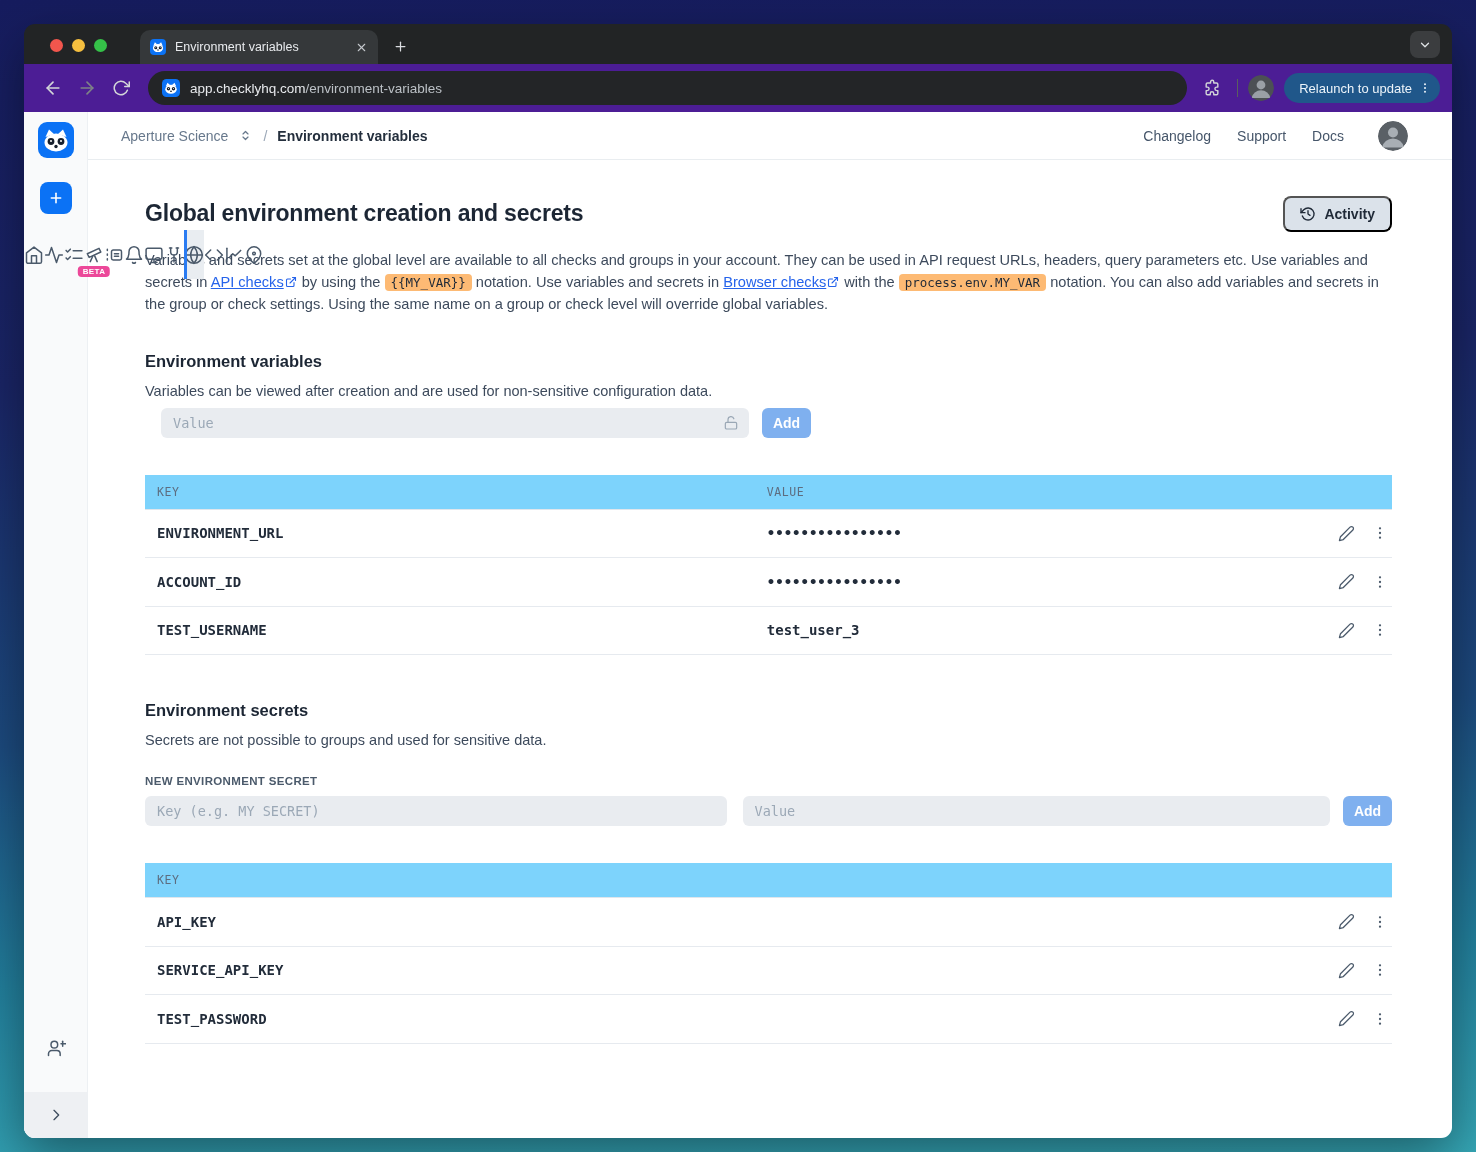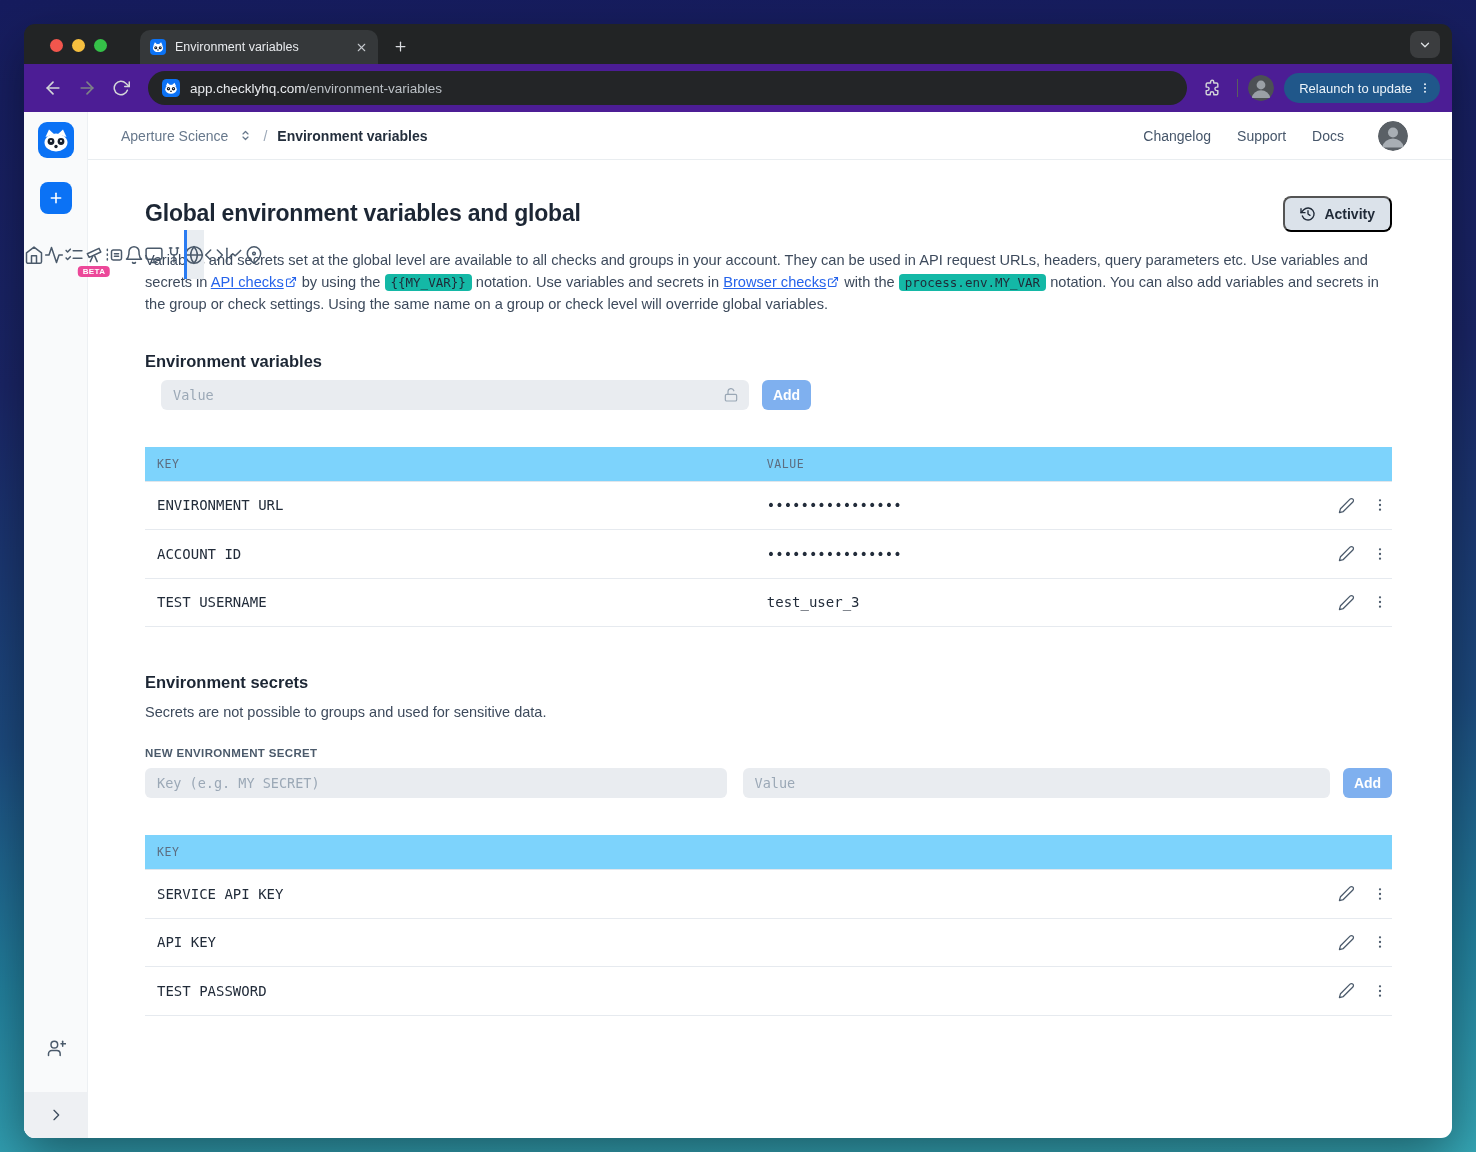--- a/index.html
+++ b/index.html
@@ -87,21 +87,21 @@
   .title-row { display:flex; align-items:flex-start; justify-content:space-between; }
   .page-title { font-size:23px; font-weight:700; color:#1c2634; letter-spacing:-.2px; }
   .activity-btn {
     display:flex; align-items:center; gap:8px; background:#dbe2ea; border-radius:8px;
     height:36px; padding:0 15px; font-size:14px; font-weight:600; color:#1f2937; margin-top:-4px;
   }
   .intro { margin-top:18px; font-size:14.6px; line-height:21.5px; color:#3d4a5c; }
   .intro a { color:#2563eb; text-decoration:underline; }
   .ext-icon { display:inline-block; vertical-align:-1px; color:#2563eb; margin:0 1px; }
   .code-chip {
-    font-family:"DejaVu Sans Mono", monospace; font-size:12.5px; background:#14b8a6;
+    font-family:"DejaVu Sans Mono", monospace; font-size:12.5px; background:#fdba74;
     border-radius:4px; padding:1px 6px; color:#1f2937; white-space:nowrap;
   }
 
   .section-title { margin-top:36px; font-size:16.5px; font-weight:700; color:#1c2634; }
   .section-desc { margin-top:12px; font-size:14.5px; color:#3d4a5c; }
   .form-label { margin-top:27px; font-size:11.5px; font-weight:700; letter-spacing:.03em; color:#4b5a6b; }
   .form-row { margin-top:9px; display:flex; align-items:center; }
   .input {
     height:30px; background:#e9ecf0; border:none; border-radius:6px; padding:0 12px;
     font-family:"DejaVu Sans Mono", monospace; font-size:13.5px; color:#273240; outline:none;
@@ -112,21 +112,21 @@
   .value-wrap .input { width:100%; }
   .lock-icon { position:absolute; right:10px; top:7px; color:#9aa7b5; pointer-events:none; }
   .add-btn {
     margin-left:13px; width:49px; height:30px; border:none; border-radius:6px;
     background:#7fb0ef; color:#fff; font-size:14px; font-weight:700; font-family:"Liberation Sans",sans-serif;
   }
 
   .table { margin-top:37px; }
   .thead { height:35px; background:#7dd3fc; border-bottom:1px solid #e0e6ec; display:flex; align-items:center; }
   .th { font-family:"DejaVu Sans Mono", monospace; font-size:11.5px; color:#5d6d80; letter-spacing:.05em; padding:0 12px; }
-  .trow { height:48.5px; border-bottom:1px solid #e6eaef; display:flex; align-items:center; }
+  .trow { height:48.5px; border-bottom:1px solid #e6eaef; display:flex; align-items:center;font-weight:bold; }
   .td { padding:0 12px; font-family:"DejaVu Sans Mono", monospace; font-size:14px; color:#222c3a; }
   .cell-key { width:48.9%; flex:none; white-space:nowrap; overflow:hidden; }
   .cell-value { flex:1; min-width:0; }
   .cell-actions { width:82px; flex:none; display:flex; align-items:center; justify-content:flex-end; gap:17px; padding-right:4px; color:#4b5a6b; }
   .row-action { display:flex; }
 
   .secrets-block { margin-top:46px; }
 </style>
 </head>
 <body>
@@ -382,21 +382,21 @@
                 <circle cx="15" cy="11.5" r="5" fill="#a8aeb4"></circle>
                 <path d="M4 26.5a11.2 11.2 0 0 1 22 0z" fill="#a8aeb4"></path>
               </svg>
           </div>
         </div>
       </header>
 
       <div class="content">
 
         <div class="title-row">
-          <h1 class="page-title">Global environment variables and global</h1>
+          <h1 class="page-title">Global environment creation and secrets</h1>
           <button class="activity-btn">
             <svg width="16" height="16" viewBox="0 0 24 24" fill="none" stroke="currentColor" stroke-width="2" stroke-linecap="round" stroke-linejoin="round">
                 <polyline points="1.5 4 1.5 10 7.5 10"></polyline>
                 <path d="M3.51 15a9 9 0 1 0 2.13-9.36L1.5 10"></path>
                 <path d="M12 7v5l3 2"></path>
               </svg>
             <span>Activity</span>
           </button>
         </div>
 
@@ -404,20 +404,21 @@
                 <path d="M18 13v6a2 2 0 0 1-2 2H5a2 2 0 0 1-2-2V8a2 2 0 0 1 2-2h6"></path>
                 <polyline points="15 3 21 3 21 9"></polyline>
                 <line x1="10" y1="14" x2="21" y2="3"></line>
               </svg></span><span> by using the </span><span class="code-chip">{{MY_VAR}}</span><span> notation. Use variables and secrets in </span><a>Browser checks</a><span class="ext-icon"><svg width="12" height="12" viewBox="0 0 24 24" fill="none" stroke="currentColor" stroke-width="2.2" stroke-linecap="round" stroke-linejoin="round">
                 <path d="M18 13v6a2 2 0 0 1-2 2H5a2 2 0 0 1-2-2V8a2 2 0 0 1 2-2h6"></path>
                 <polyline points="15 3 21 3 21 9"></polyline>
                 <line x1="10" y1="14" x2="21" y2="3"></line>
               </svg></span><span> with the </span><span class="code-chip">process.env.MY_VAR</span><span> notation. You can also add variables and secrets in the group or check settings. Using the same name on a group or check level will override global variables.</span></p>
 
         <h2 class="section-title">Environment variables</h2>
+        <p class="section-desc">Variables can be viewed after creation and are used for non-sensitive configuration data.</p>
         <div class="form-row">
           <div class="value-wrap">
             <input class="input" placeholder="Value" style="">
             <span class="lock-icon">
               <svg width="16" height="16" viewBox="0 0 24 24" fill="none" stroke="currentColor" stroke-width="1.8" stroke-linecap="round" stroke-linejoin="round">
                   <rect x="3.5" y="11" width="17" height="10" rx="2"></rect>
                   <path d="M7.5 11V7a4.5 4.5 0 0 1 8.8-1.3"></path>
                 </svg>
             </span>
           </div>
@@ -497,38 +498,38 @@
             </div>
             <button class="add-btn">Add</button>
           </div>
 
           <div class="table">
             <div class="thead">
               <div class="th cell-key" style="flex:1;">KEY</div>
               <div class="cell-actions"></div>
             </div>
             <div class="trow">
-              <div class="td cell-key" style="flex:1;">SERVICE_API_KEY</div>
+              <div class="td cell-key" style="flex:1;">API_KEY</div>
               <div class="cell-actions">
                 <span class="row-action">
                     <svg width="17" height="17" viewBox="0 0 24 24" fill="none" stroke="currentColor" stroke-width="1.8" stroke-linecap="round" stroke-linejoin="round">
                       <path d="M17 3a2.828 2.828 0 1 1 4 4L7.5 20.5 2 22l1.5-5.5z"></path>
                     </svg>
                   </span>
                 <span class="row-action">
                     <svg width="16" height="16" viewBox="0 0 24 24" fill="currentColor">
                       <circle cx="12" cy="5" r="1.7"></circle>
                       <circle cx="12" cy="12" r="1.7"></circle>
                       <circle cx="12" cy="19" r="1.7"></circle>
                     </svg>
                   </span>
               </div>
             </div>
             <div class="trow">
-              <div class="td cell-key" style="flex:1;">API_KEY</div>
+              <div class="td cell-key" style="flex:1;">SERVICE_API_KEY</div>
               <div class="cell-actions">
                 <span class="row-action">
                     <svg width="17" height="17" viewBox="0 0 24 24" fill="none" stroke="currentColor" stroke-width="1.8" stroke-linecap="round" stroke-linejoin="round">
                       <path d="M17 3a2.828 2.828 0 1 1 4 4L7.5 20.5 2 22l1.5-5.5z"></path>
                     </svg>
                   </span>
                 <span class="row-action">
                     <svg width="16" height="16" viewBox="0 0 24 24" fill="currentColor">
                       <circle cx="12" cy="5" r="1.7"></circle>
                       <circle cx="12" cy="12" r="1.7"></circle>

